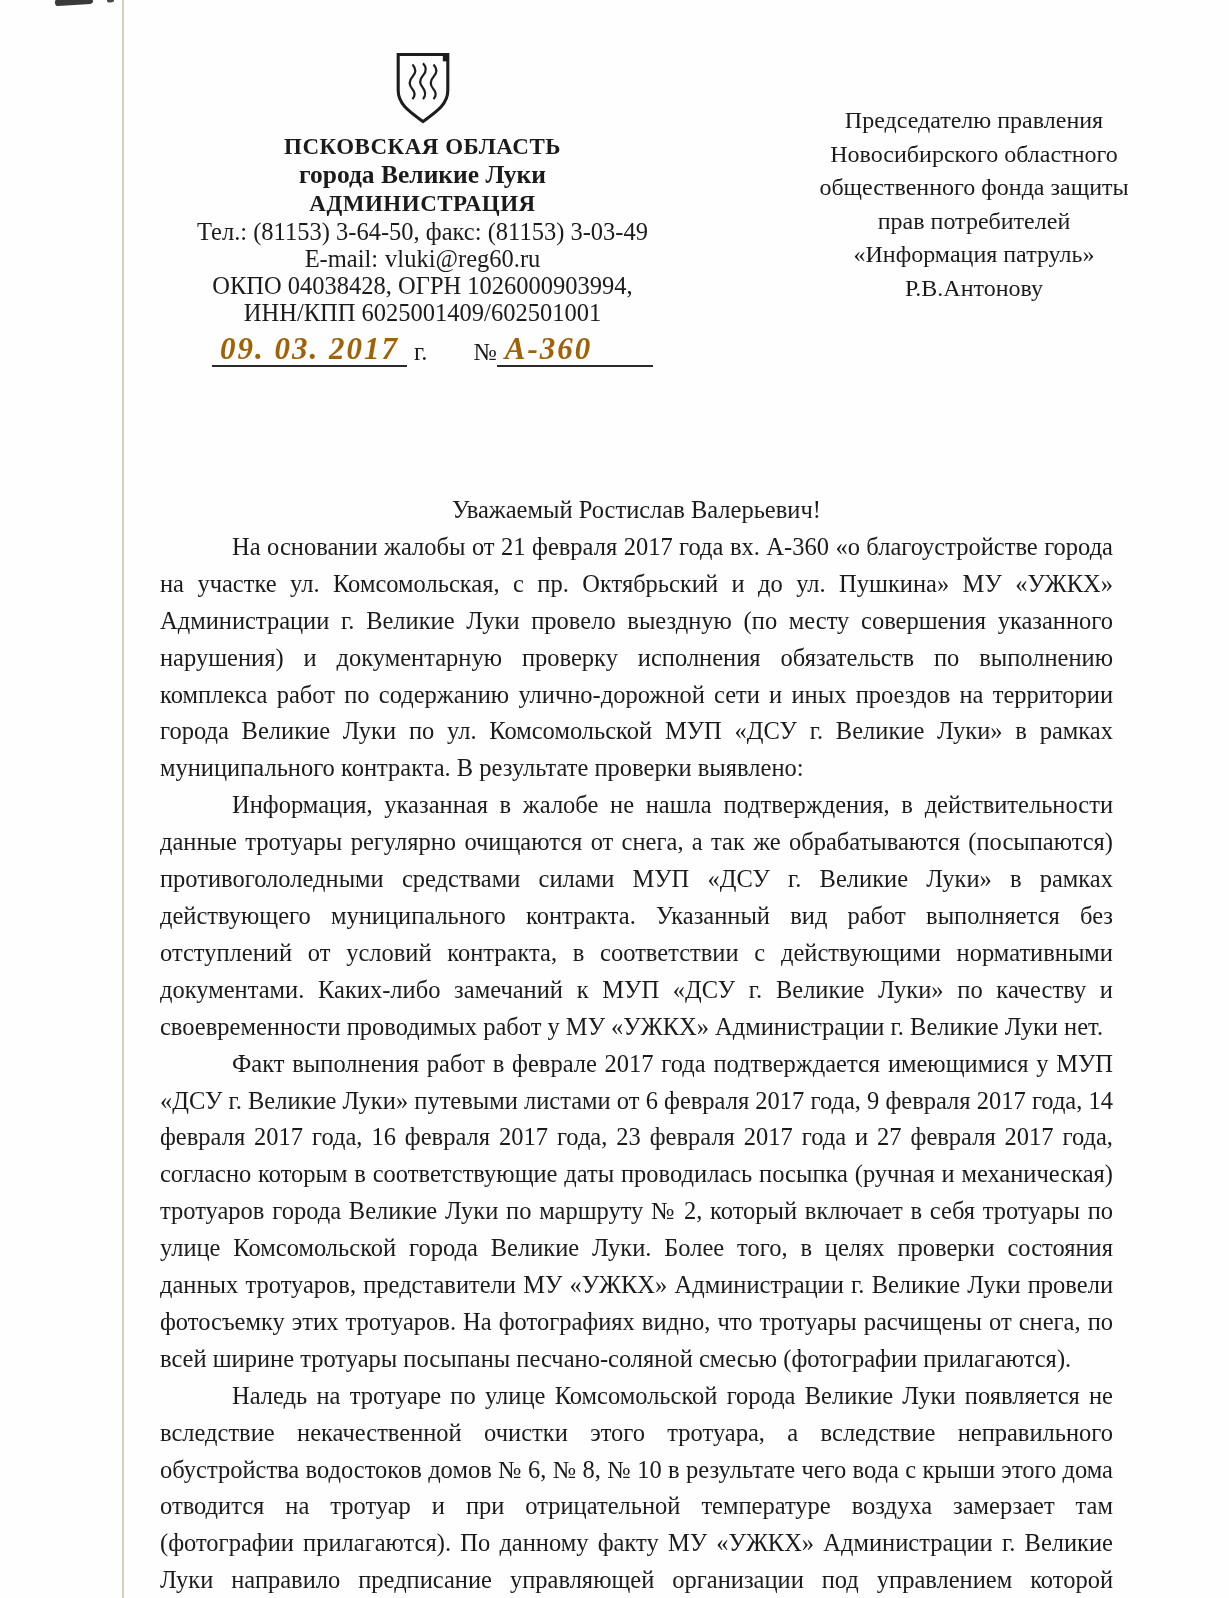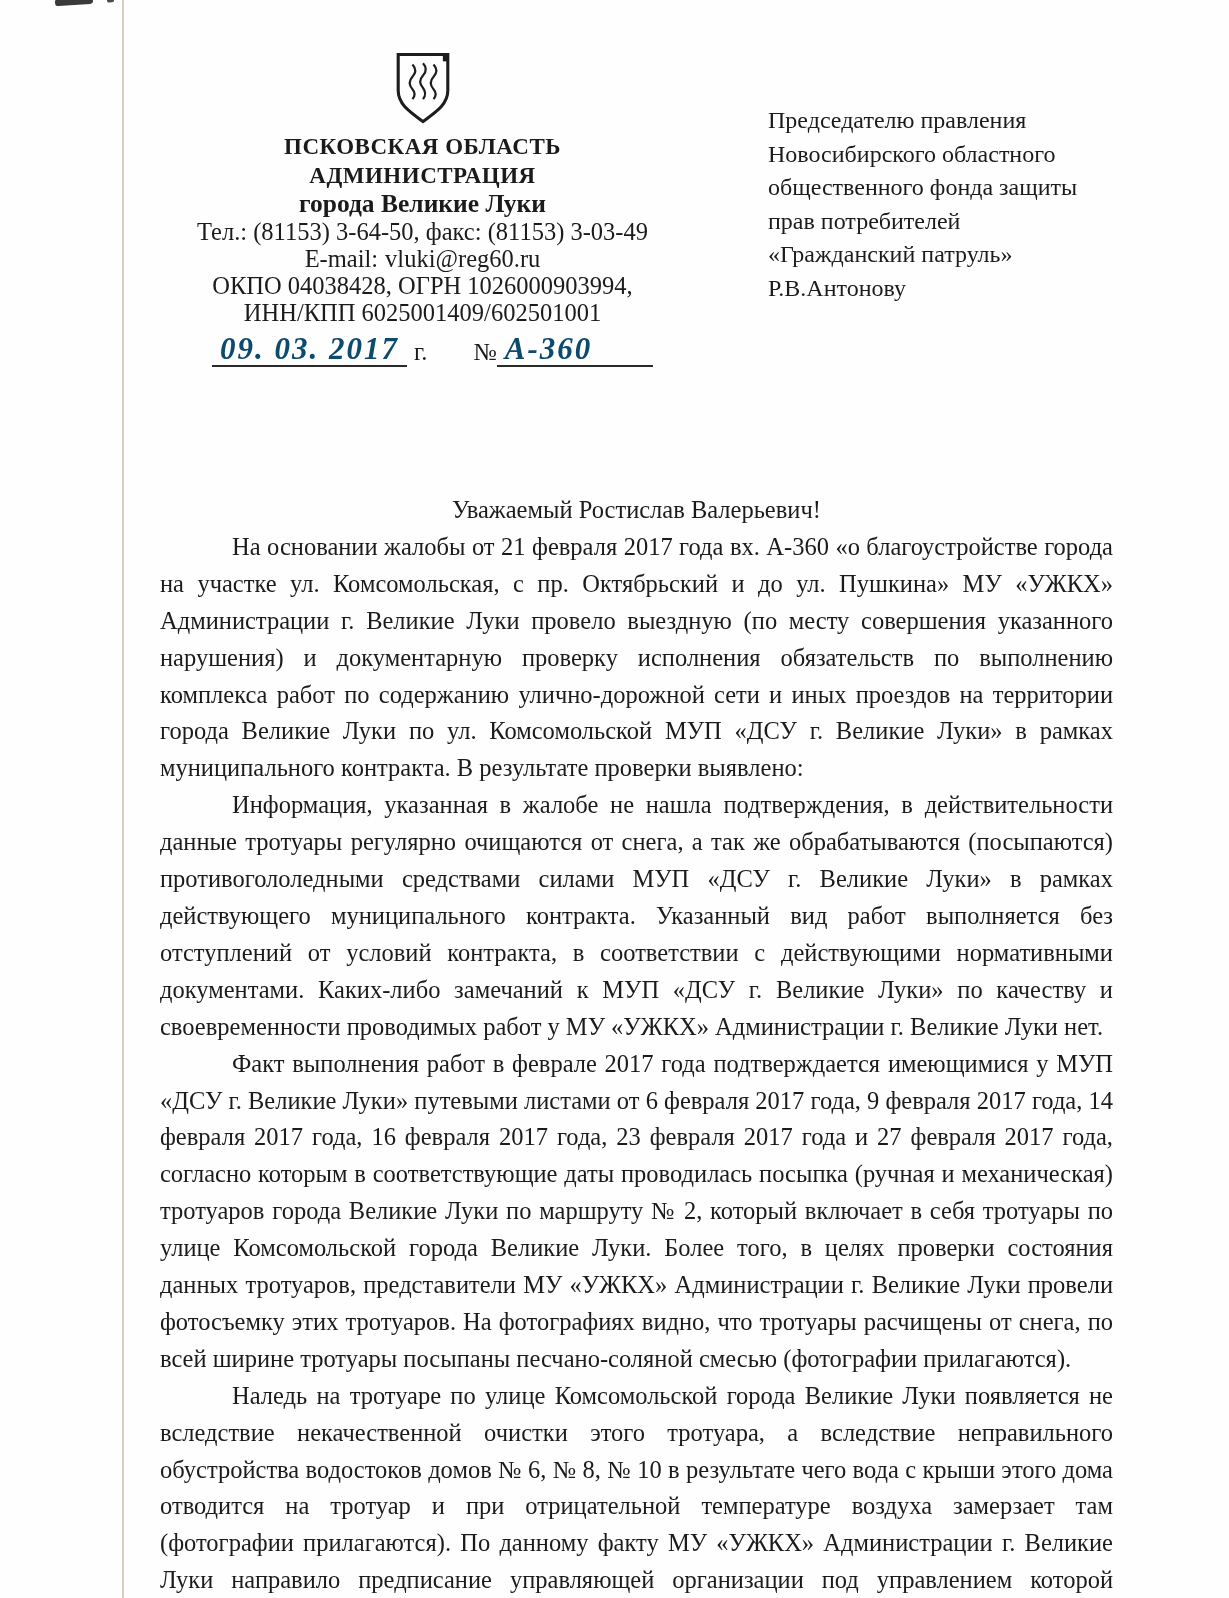--- a/index.html
+++ b/index.html
@@ -51,38 +51,38 @@
     margin-top: 8px;
     display: flex;
     align-items: flex-end;
     justify-content: flex-start;
     padding-left: 62px;
     font-size: 24.5px;
   }
   .hw {
     font-style: italic;
     font-weight: bold;
-    color: #0c4a6e;
+    color: #a16207;
     font-size: 31px;
     line-height: 30px;
     letter-spacing: 2px;
     white-space: nowrap;
   }
   .underlined { border-bottom: 2px solid #2a2a2a; padding: 0 8px 1px 8px; }
   .g-suffix { margin-left: 7px; padding-bottom: 1px; }
   .num-label { margin-left: 46px; padding-bottom: 1px; }
   .num { min-width: 140px; text-align: left; }
   
   .recipient {
     position: absolute;
-    left: 768px; top: 104px;
+    left: 804px; top: 104px;
     width: 340px;
     font-size: 24px;
     line-height: 33.5px;
-    text-align: left;
+    text-align: center;
   }
   
   .letter-body {
     position: absolute;
     left: 160px; top: 492px;
     width: 953px;
     font-size: 24.5px;
     line-height: 36.9px;
     text-align: justify;
   }
@@ -101,43 +101,43 @@
     <div class="coat-of-arms">
       <svg viewBox="0 0 100 120" width="62" height="76" aria-hidden="true">
         <path d="M10 6 H90 V64 C90 86 72 98 50 114 C28 98 10 86 10 64 Z" fill="none" stroke="#1d1d1d" stroke-width="5"></path>
         <rect x="82" y="6" width="8" height="11" fill="#1d1d1d"></rect>
         <path d="M33 22 q9 10 0 20 q-9 10 0 20 q7 8 0 16" fill="none" stroke="#1d1d1d" stroke-width="3.5"></path>
         <path d="M50 20 q9 10 0 20 q-9 10 0 20 q7 9 0 18" fill="none" stroke="#1d1d1d" stroke-width="3.5"></path>
         <path d="M67 22 q9 10 0 20 q-9 10 0 20 q7 8 0 16" fill="none" stroke="#1d1d1d" stroke-width="3.5"></path>
       </svg>
     </div>
     <div class="lh-line lh-bold">ПСКОВСКАЯ ОБЛАСТЬ</div>
+    <div class="lh-line lh-city">города Великие Луки</div>
     <div class="lh-line lh-bold">АДМИНИСТРАЦИЯ</div>
-    <div class="lh-line lh-city">города Великие Луки</div>
     <div class="lh-line">Тел.: (81153) 3-64-50, факс: (81153) 3-03-49</div>
     <div class="lh-line">
       <span>E-mail:</span><span class="email">vluki@reg60.ru</span>
     </div>
     <div class="lh-line">ОКПО 04038428, ОГРН 1026000903994,</div>
     <div class="lh-line">ИНН/КПП 6025001409/602501001</div>
 
     <div class="date-line">
       <span class="hw underlined">09. 03. 2017</span>
       <span class="g-suffix">г.</span>
       <span class="num-label">№</span>
       <span class="hw underlined num">А-360</span>
     </div>
   </div>
 
   <div class="recipient">
     <div>Председателю правления</div>
     <div>Новосибирского областного</div>
     <div>общественного фонда защиты</div>
     <div>прав потребителей</div>
-    <div>«Гражданский патруль»</div>
+    <div>«Информация патруль»</div>
     <div>Р.В.Антонову</div>
   </div>
 
   <div class="letter-body">
     <div class="salutation">Уважаемый Ростислав Валерьевич!</div>
     <p>На основании жалобы от 21 февраля 2017 года  вх. А-360 «о благоустройстве города на участке ул. Комсомольская, с пр. Октябрьский и до ул. Пушкина» МУ «УЖКХ» Администрации г. Великие Луки провело выездную (по месту совершения указанного нарушения) и документарную проверку исполнения обязательств по выполнению комплекса работ по содержанию улично-дорожной сети и иных проездов на территории города Великие Луки по ул. Комсомольской МУП «ДСУ г. Великие Луки» в рамках муниципального контракта. В результате проверки выявлено:</p>
     <p>Информация, указанная  в жалобе не нашла подтверждения, в действительности данные тротуары регулярно очищаются от снега, а так же обрабатываются (посыпаются) противогололедными средствами силами МУП «ДСУ г. Великие Луки» в рамках действующего муниципального контракта. Указанный вид работ выполняется без отступлений от условий контракта, в соответствии с действующими нормативными документами. Каких-либо замечаний к МУП «ДСУ г. Великие Луки» по качеству и своевременности проводимых работ у МУ «УЖКХ» Администрации г. Великие Луки нет.</p>
     <p>Факт выполнения работ в  феврале 2017 года подтверждается имеющимися у МУП «ДСУ г. Великие Луки» путевыми листами от 6 февраля 2017 года, 9 февраля 2017 года, 14  февраля 2017 года,  16 февраля 2017 года, 23 февраля 2017 года и 27 февраля 2017 года, согласно которым в соответствующие даты проводилась посыпка (ручная и механическая) тротуаров города Великие Луки по маршруту  № 2, который включает в себя тротуары по улице Комсомольской города Великие Луки. Более того,  в целях проверки состояния данных тротуаров, представители МУ «УЖКХ» Администрации г. Великие Луки провели фотосъемку этих тротуаров. На фотографиях видно, что тротуары расчищены от снега, по всей ширине тротуары посыпаны песчано-соляной смесью (фотографии прилагаются).</p>
     <p>Наледь на тротуаре по улице Комсомольской города Великие Луки появляется не вследствие некачественной очистки этого тротуара, а вследствие неправильного обустройства водостоков домов № 6, № 8, № 10 в результате чего вода с крыши этого дома отводится на тротуар и при отрицательной температуре воздуха замерзает там (фотографии прилагаются). По данному факту МУ «УЖКХ» Администрации г. Великие Луки направило предписание управляющей организации под управлением которой находятся вышеуказанные дома по улице Комсомольской города Великие Луки о приведении водостоков в соответствие СНиП 2.04-01-85*.</p>
 

